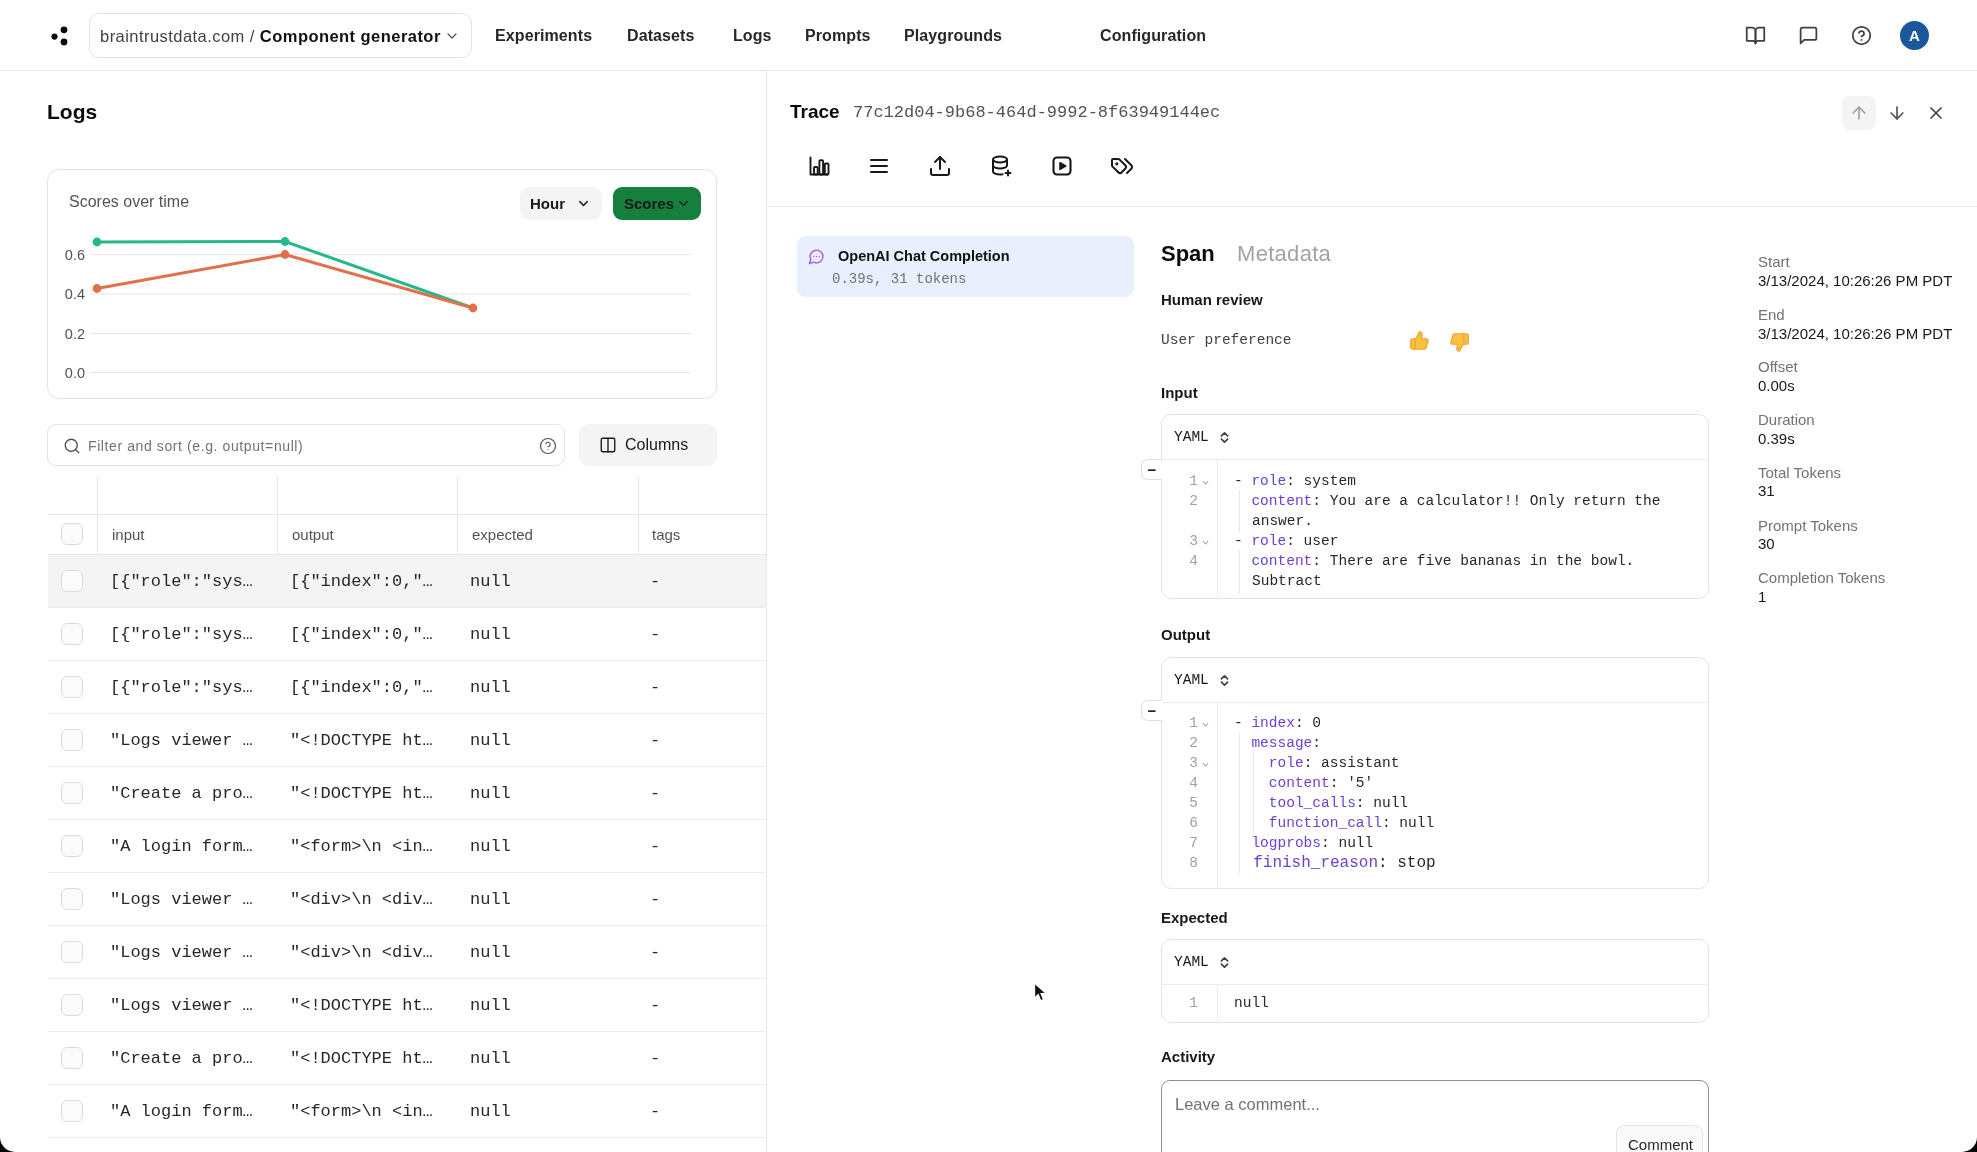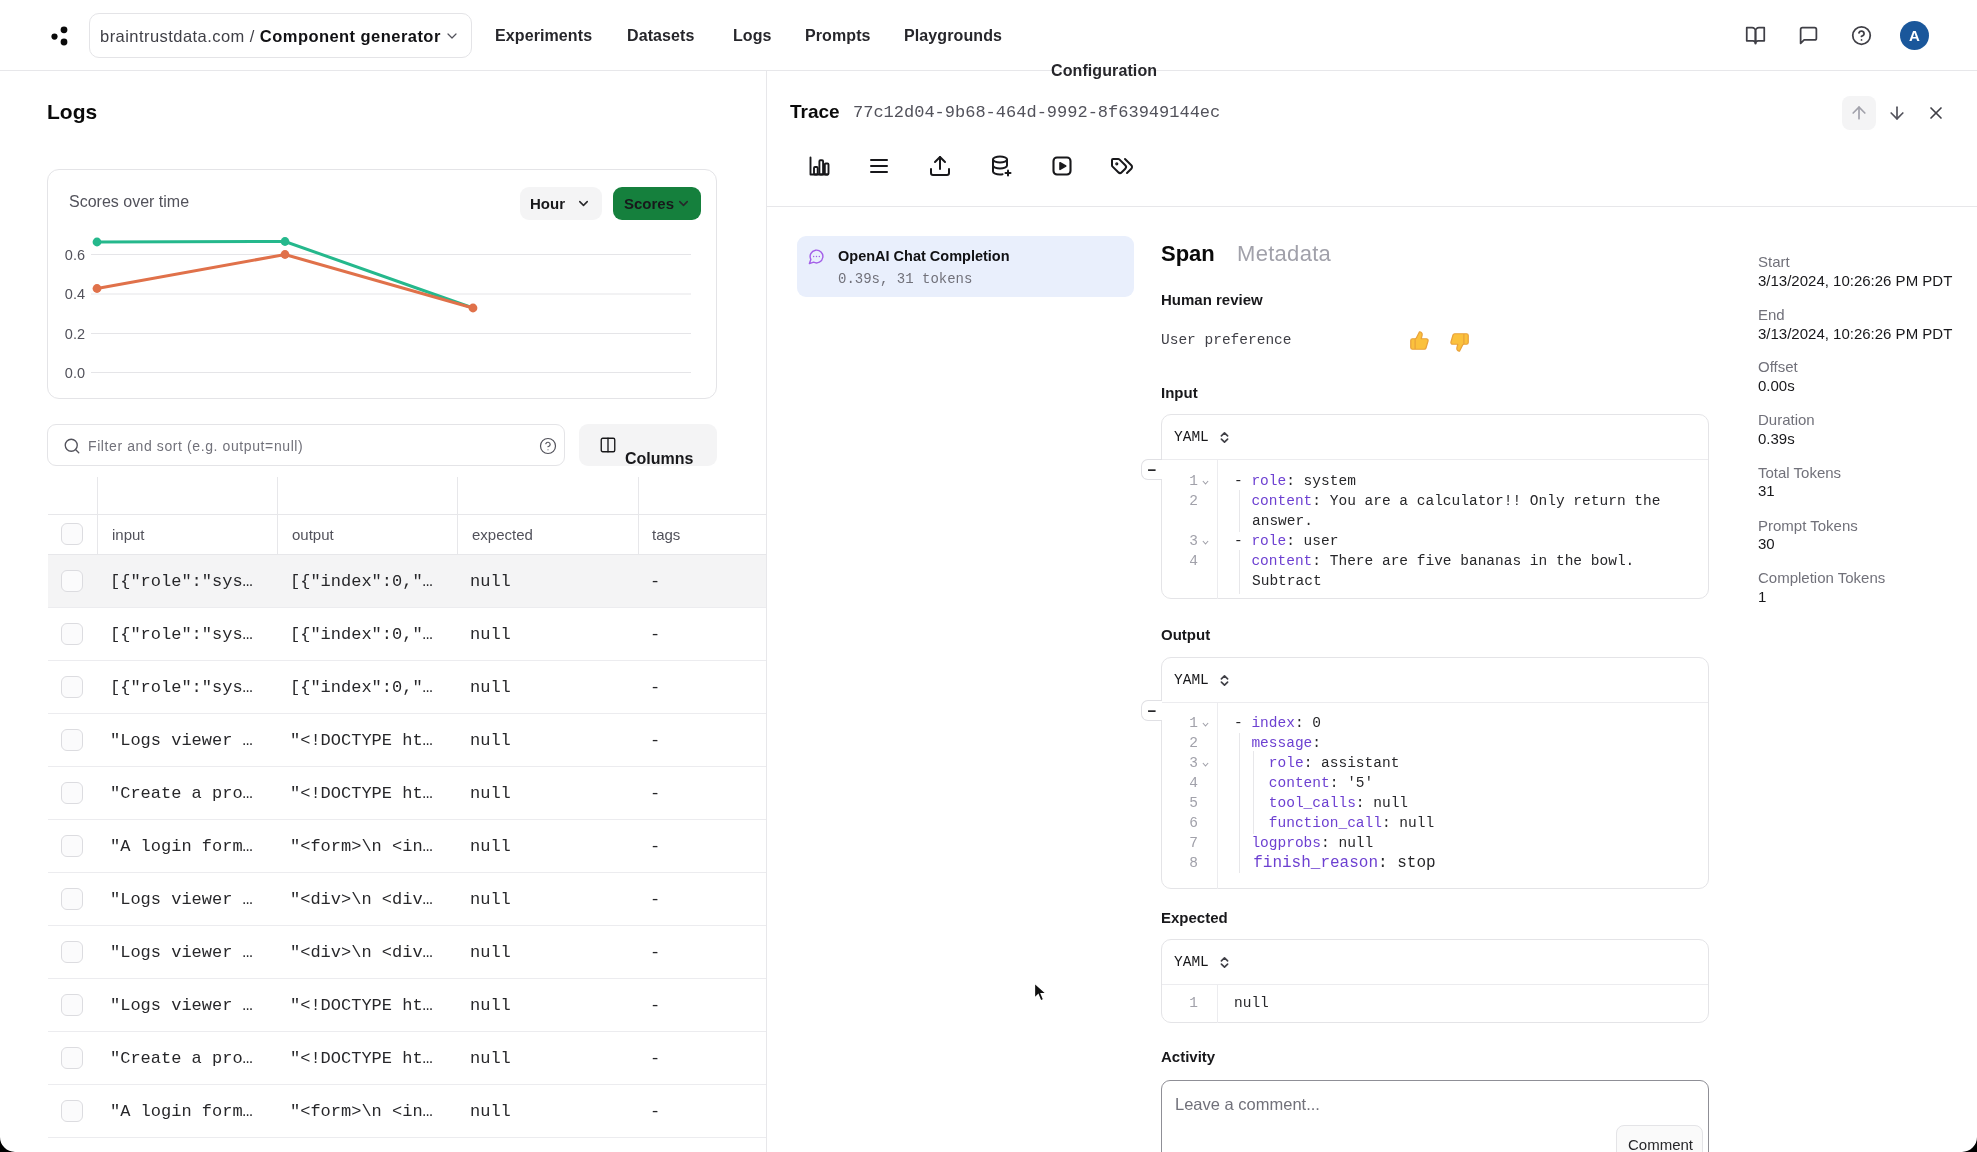--- a/index.html
+++ b/index.html
@@ -28,21 +28,21 @@
     <span style="color:#3f3f46;">braintrustdata.com</span><span style="color:#3f3f46;"> / </span><span style="color:#111114;font-weight:600;">Component generator</span>
   </div>
   <svg class="abs icon" style="left:444px;top:28px;stroke:#52525b;stroke-width:1.8;" width="16" height="16" viewBox="0 0 24 24">
         <path d="m6 9 6 6 6-6"></path>
       </svg>
   <div class="abs cy" style="left:495px;top:36px;font-size:16px;font-weight:600;letter-spacing:0.1px;color:#26262b;">Experiments</div>
   <div class="abs cy" style="left:627px;top:36px;font-size:16px;font-weight:600;letter-spacing:0.1px;color:#26262b;">Datasets</div>
   <div class="abs cy" style="left:733px;top:36px;font-size:16px;font-weight:600;letter-spacing:0.1px;color:#26262b;">Logs</div>
   <div class="abs cy" style="left:805px;top:36px;font-size:16px;font-weight:600;letter-spacing:0.1px;color:#26262b;">Prompts</div>
   <div class="abs cy" style="left:904px;top:36px;font-size:16px;font-weight:600;letter-spacing:0.1px;color:#26262b;">Playgrounds</div>
-  <div class="abs cy" style="left:1051px;top:36px;font-size:16px;font-weight:600;letter-spacing:0.1px;color:#26262b;margin-top:35px;">Configuration</div>
+  <div class="abs cy" style="left:1100px;top:36px;font-size:16px;font-weight:600;letter-spacing:0.1px;color:#26262b;">Configuration</div>
 
   <svg class="abs icon" style="left:1745px;top:25px;stroke:#3f3f46;" width="21" height="21" viewBox="0 0 24 24">
         <path d="M2 3h6a4 4 0 0 1 4 4v14a3 3 0 0 0-3-3H2z"></path>
         <path d="M22 3h-6a4 4 0 0 0-4 4v14a3 3 0 0 1 3-3h7z"></path>
       </svg>
   <svg class="abs icon" style="left:1798px;top:25px;stroke:#3f3f46;" width="21" height="21" viewBox="0 0 24 24">
         <path d="M21 15a2 2 0 0 1-2 2H7l-4 4V5a2 2 0 0 1 2-2h14a2 2 0 0 1 2 2z"></path>
       </svg>
   <svg class="abs icon" style="left:1851px;top:25px;stroke:#3f3f46;" width="21" height="21" viewBox="0 0 24 24">
         <circle cx="12" cy="12" r="10"></circle>
@@ -102,21 +102,21 @@
           <circle cx="12" cy="12" r="10"></circle>
           <path d="M9.09 9a3 3 0 0 1 5.83 1c0 2-3 3-3 3"></path>
           <path d="M12 17h.01"></path>
         </svg>
   </div>
   <div class="abs" style="left:579px;top:353px;width:138px;height:42px;background:#f4f4f5;border-radius:9px;">
     <svg class="abs icon" style="left:20px;top:12px;stroke:#18181b;stroke-width:1.8;" width="18" height="18" viewBox="0 0 24 24">
           <rect x="3" y="3" width="18" height="18" rx="2"></rect>
           <path d="M12 3v18"></path>
         </svg>
-    <div class="abs cy" style="left:46px;top:35px;font-size:16px;font-weight:700;">Columns</div>
+    <div class="abs cy" style="left:46px;top:21px;font-size:16px;font-weight:400;">Columns</div>
   </div>
 
   <div class="abs" style="left:0;top:406px;width:767px;height:675px;">
 <div class="abs" style="left:97px;top:0;width:1px;height:78px;background:#e7e7ea;"></div>
 <div class="abs" style="left:277px;top:0;width:1px;height:78px;background:#e7e7ea;"></div>
 <div class="abs" style="left:457px;top:0;width:1px;height:78px;background:#e7e7ea;"></div>
 <div class="abs" style="left:638px;top:0;width:1px;height:78px;background:#e7e7ea;"></div>
 <div class="abs" style="left:48px;top:37px;width:719px;height:1px;background:#e7e7ea;"></div>
 <div class="abs" style="left:48px;top:77px;width:719px;height:1px;background:#e7e7ea;"></div>
 <div class="abs cy" style="left:112px;top:57px;font-size:15px;color:#52525b;">input</div>
@@ -254,21 +254,21 @@
       </svg>
 <div class="abs" style="left:0;top:135px;width:1210px;height:1px;background:#e7e7ea;"></div>
 <div class="abs" style="left:30px;top:165px;width:337px;height:61px;background:#e9effc;border-radius:9px;">
   <svg class="abs icon" style="left:11px;top:12px;stroke:#a35fe8;stroke-width:2;" width="17" height="17" viewBox="0 0 24 24">
           <path d="M7.9 20A9 9 0 1 0 4 16.1L2 22Z"></path>
           <path d="M8 12h.01"></path>
           <path d="M12 12h.01"></path>
           <path d="M16 12h.01"></path>
         </svg>
   <div class="abs cy" style="left:41px;top:20px;font-size:14.5px;font-weight:700;color:#111114;">OpenAI Chat Completion</div>
-  <div class="abs cy mono" style="left:41px;top:43px;font-size:14px;color:#71717a;">0.39s, 31 tokens</div>
+  <div class="abs cy mono" style="left:35px;top:43px;font-size:14px;color:#71717a;">0.39s, 31 tokens</div>
 </div>
 <div class="abs cy" style="left:394px;top:183px;font-size:22px;font-weight:700;color:#0a0a0a;">Span</div>
 <div class="abs cy" style="left:470px;top:183px;font-size:22px;color:#a1a1aa;letter-spacing:0.3px;">Metadata</div>
 <div class="abs cy" style="left:394px;top:228px;font-size:15px;font-weight:700;">Human review</div>
 <div class="abs cy mono" style="left:394px;top:269px;font-size:14.5px;color:#3f3f46;">User preference</div>
 <svg class="abs" style="left:642px;top:259px;" width="21" height="21" viewBox="0 0 24 24" fill="#fbc13c" stroke="#e9a23b" stroke-width="1.4" stroke-linejoin="round">
         <path d="M7 10v12H4a2 2 0 0 1-2-2v-8a2 2 0 0 1 2-2h2.76a2 2 0 0 0 1.79-1.11L12 2a3.13 3.13 0 0 1 3 3.88L14 10h5.83a2 2 0 0 1 1.92 2.56l-2.33 8A2 2 0 0 1 17.5 22H7"></path>
       </svg>
 <svg class="abs" style="left:682px;top:261px;" width="21" height="21" viewBox="0 0 24 24" fill="#fbc13c" stroke="#e9a23b" stroke-width="1.4" stroke-linejoin="round" transform="rotate(180)">
         <path d="M7 10v12H4a2 2 0 0 1-2-2v-8a2 2 0 0 1 2-2h2.76a2 2 0 0 0 1.79-1.11L12 2a3.13 3.13 0 0 1 3 3.88L14 10h5.83a2 2 0 0 1 1.92 2.56l-2.33 8A2 2 0 0 1 17.5 22H7"></path>

